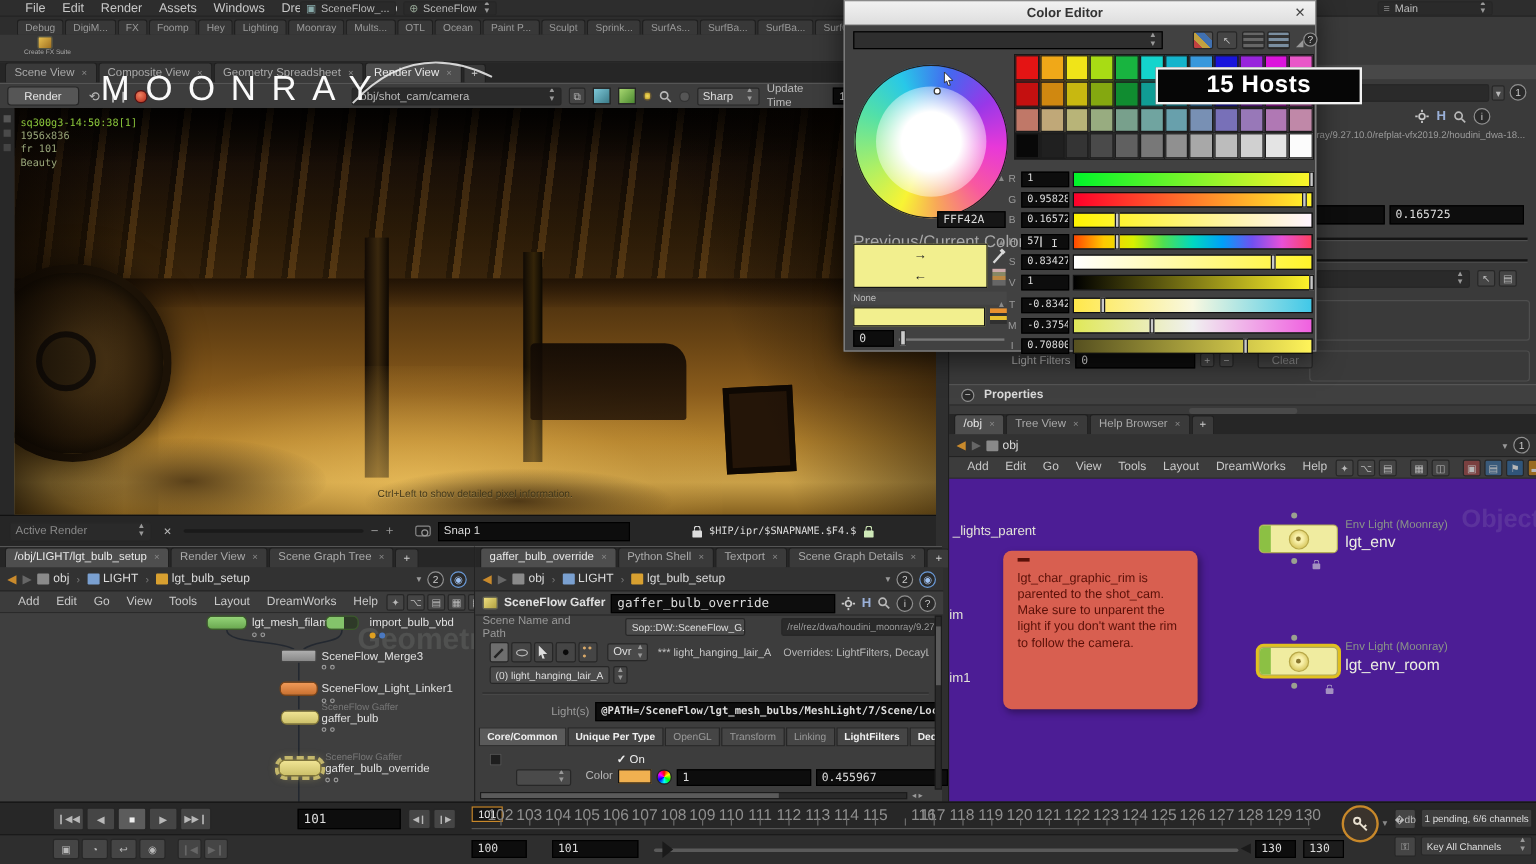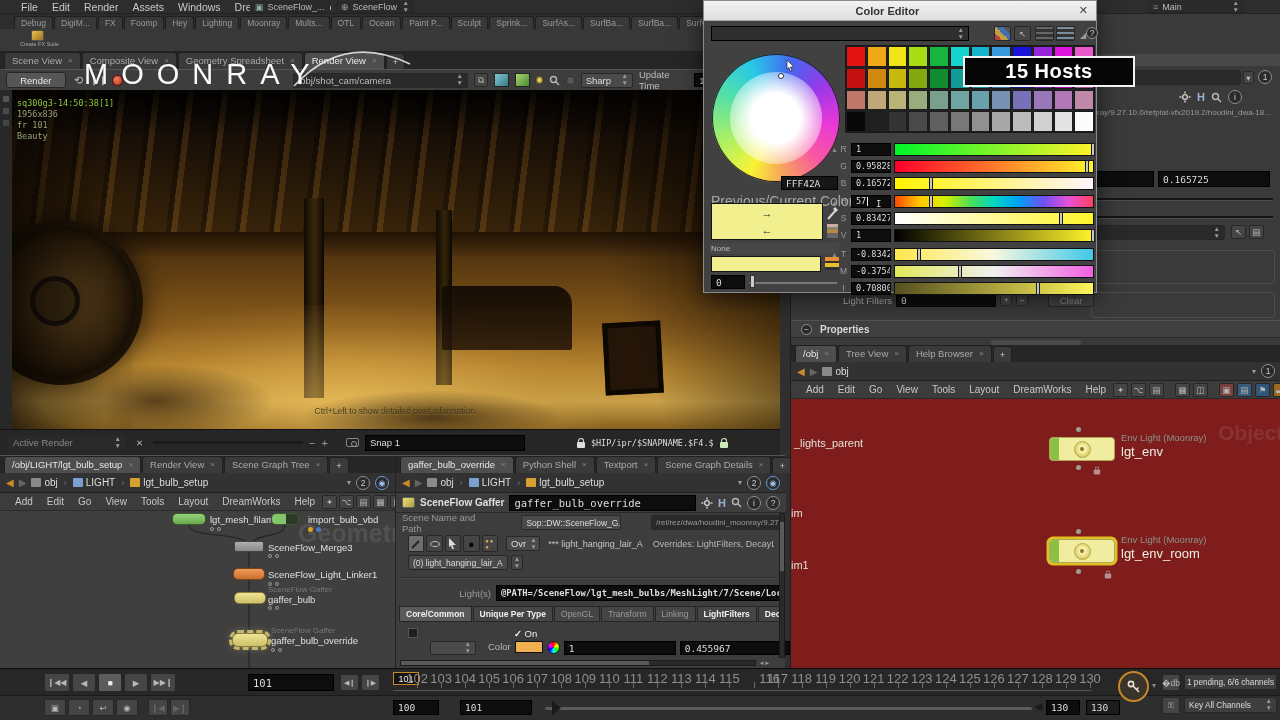--- a/index.html
+++ b/index.html
@@ -598,26 +598,30 @@
         <span class="ico" style="margin-left:8px">▦</span>
         <span class="ico">◫</span>
         <span class="ico" style="margin-left:8px;background:#7a4040">▣</span>
         <span class="ico" style="background:#3a5a7a">▤</span>
         <span class="ico" style="background:#30557a">⚑</span>
         <span class="ico" style="background:#9a6a20">▬</span>
 
       </div>
     </div>
 
-    <div class="abs" style="left:0;top:385px;width:490px;height:269px;background:#7f1d1d;overflow:hidden">
+    <div class="abs" style="left:0;top:385px;width:490px;height:269px;background:#4c1d95;overflow:hidden">
       <div class="abs wm" style="right:-14px;top:22px;font-size:21px">Objects</div>
       <span class="abs" style="left:3px;top:38px;font-size:11px;color:#e2e2d8">_lights_parent</span>
       <span class="abs" style="left:0;top:108px;font-size:11px;color:#e2e2d8">im</span>
       <span class="abs" style="left:0;top:160px;font-size:11px;color:#e2e2d8">im1</span>
       
+      <div class="abs" style="left:45px;top:60px;width:162px;height:132px;background:#d85f50;border-radius:7px;box-shadow:2px 3px 6px rgba(0,0,0,.35);padding:6px 12px">
+        <div style="width:10px;height:3px;background:#5a1008;margin-bottom:8px"></div>
+        <div style="color:#5a1008;font-size:10.5px;line-height:1.28;font-weight:500">lgt_char_graphic_rim is parented to the shot_cam. Make sure to unparent the light if you don't want the rim to follow the camera.</div>
+      </div>
       
       <i class="abs" style="left:285px;top:28px;width:5px;height:5px;background:#9aa090;border-radius:50%"></i>
       <div class="envnode" style="left:258px;top:38px">
           <span class="stripe"></span>
           <span class="puck"></span>
         </div>
       <i class="abs" style="left:285px;top:66px;width:5px;height:5px;background:#9aa090;border-radius:50%"></i>
       <span class="abs lock tiny" style="left:302px;top:66px;opacity:.6"></span>
       <span class="abs" style="left:330px;top:33px;font-size:9.5px;color:#8a9488">Env Light (Moonray)</span>
       <span class="abs" style="left:330px;top:45px;font-size:13px;color:#ecefe2">lgt_env</span>

